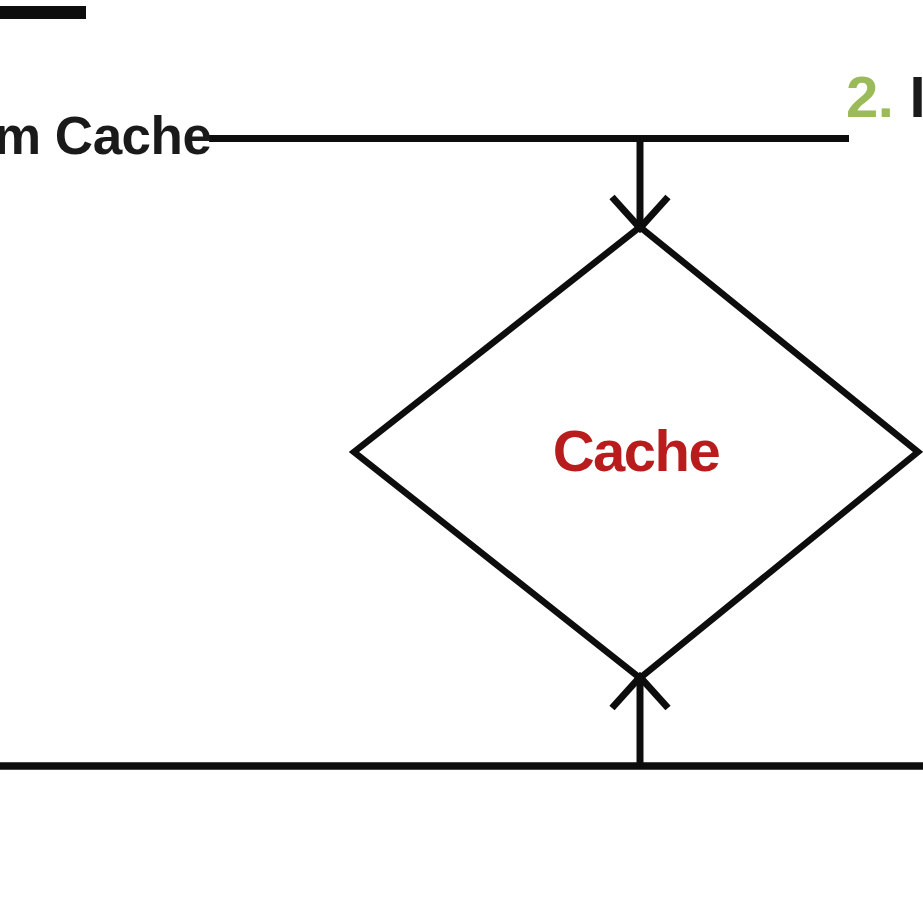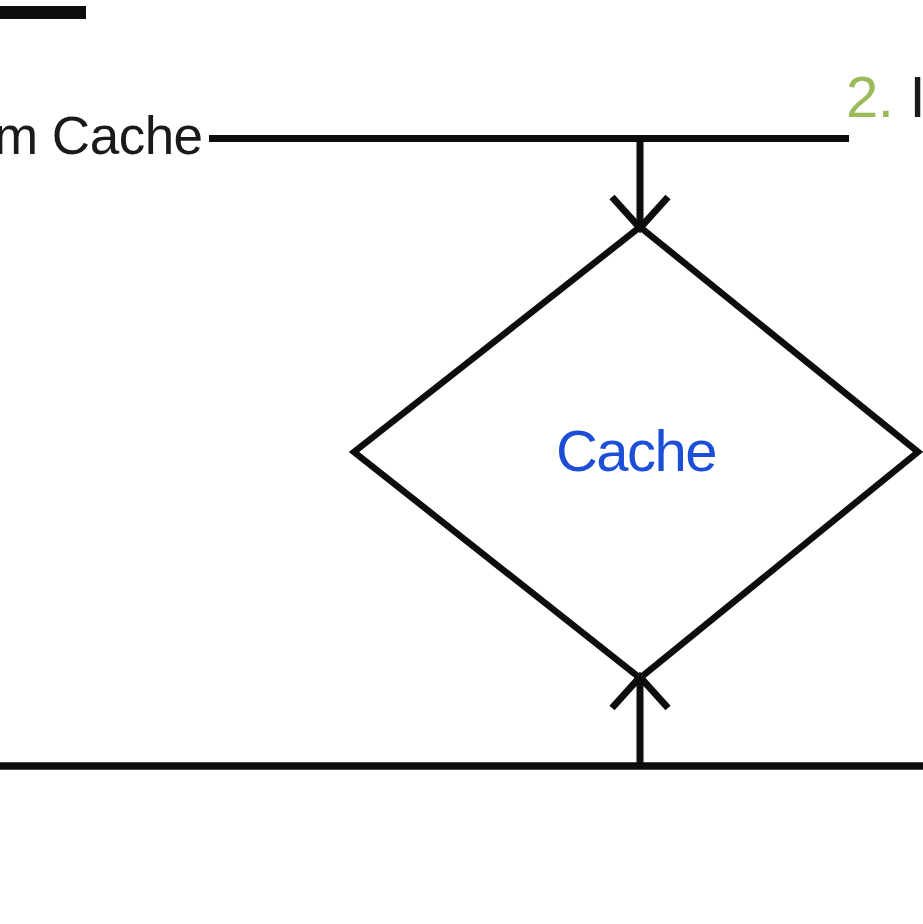--- a/index.html
+++ b/index.html
@@ -3,20 +3,21 @@
 <meta charset="utf-8">
 <style>
   html, body { margin: 0; padding: 0; }
   body { font-family: "Liberation Sans", "DejaVu Sans", sans-serif; }
   #canvas {
     position: relative;
     width: 923px;
     height: 924px;
     background: #ffffff;
     overflow: hidden;
+    font-weight: bold;
   }
   #diagram-svg {
     position: absolute;
     left: 0; top: 0;
     width: 923px; height: 924px;
   }
   .label {
     position: absolute;
     line-height: 1;
     white-space: nowrap;
@@ -61,19 +62,19 @@
 
     <path d="M612 708 L640 677 L668 708" stroke-width="7"></path>
 
     <line x1="640" y1="677" x2="640" y2="766" stroke-width="7"></line>
 
     <line x1="0" y1="766" x2="923" y2="766" stroke-width="7.5"></line>
   </svg>
 
   <div class="label" id="label-m-cache" style="color: rgb(26, 26, 26);">m Cache</div>
 
-  <div class="label" id="label-diamond" style="color: #1d4ed8;">Cache</div>
+  <div class="label" id="label-diamond" style="color: #b91c1c;">Cache</div>
 
   <div class="label" id="label-step">
     <span class="step-num" style="color: rgb(155, 187, 89);">2.</span><span class="step-rest" style="color: rgb(26, 26, 26);"> I</span>
   </div>
 
 </div>
 
 </body></html>

